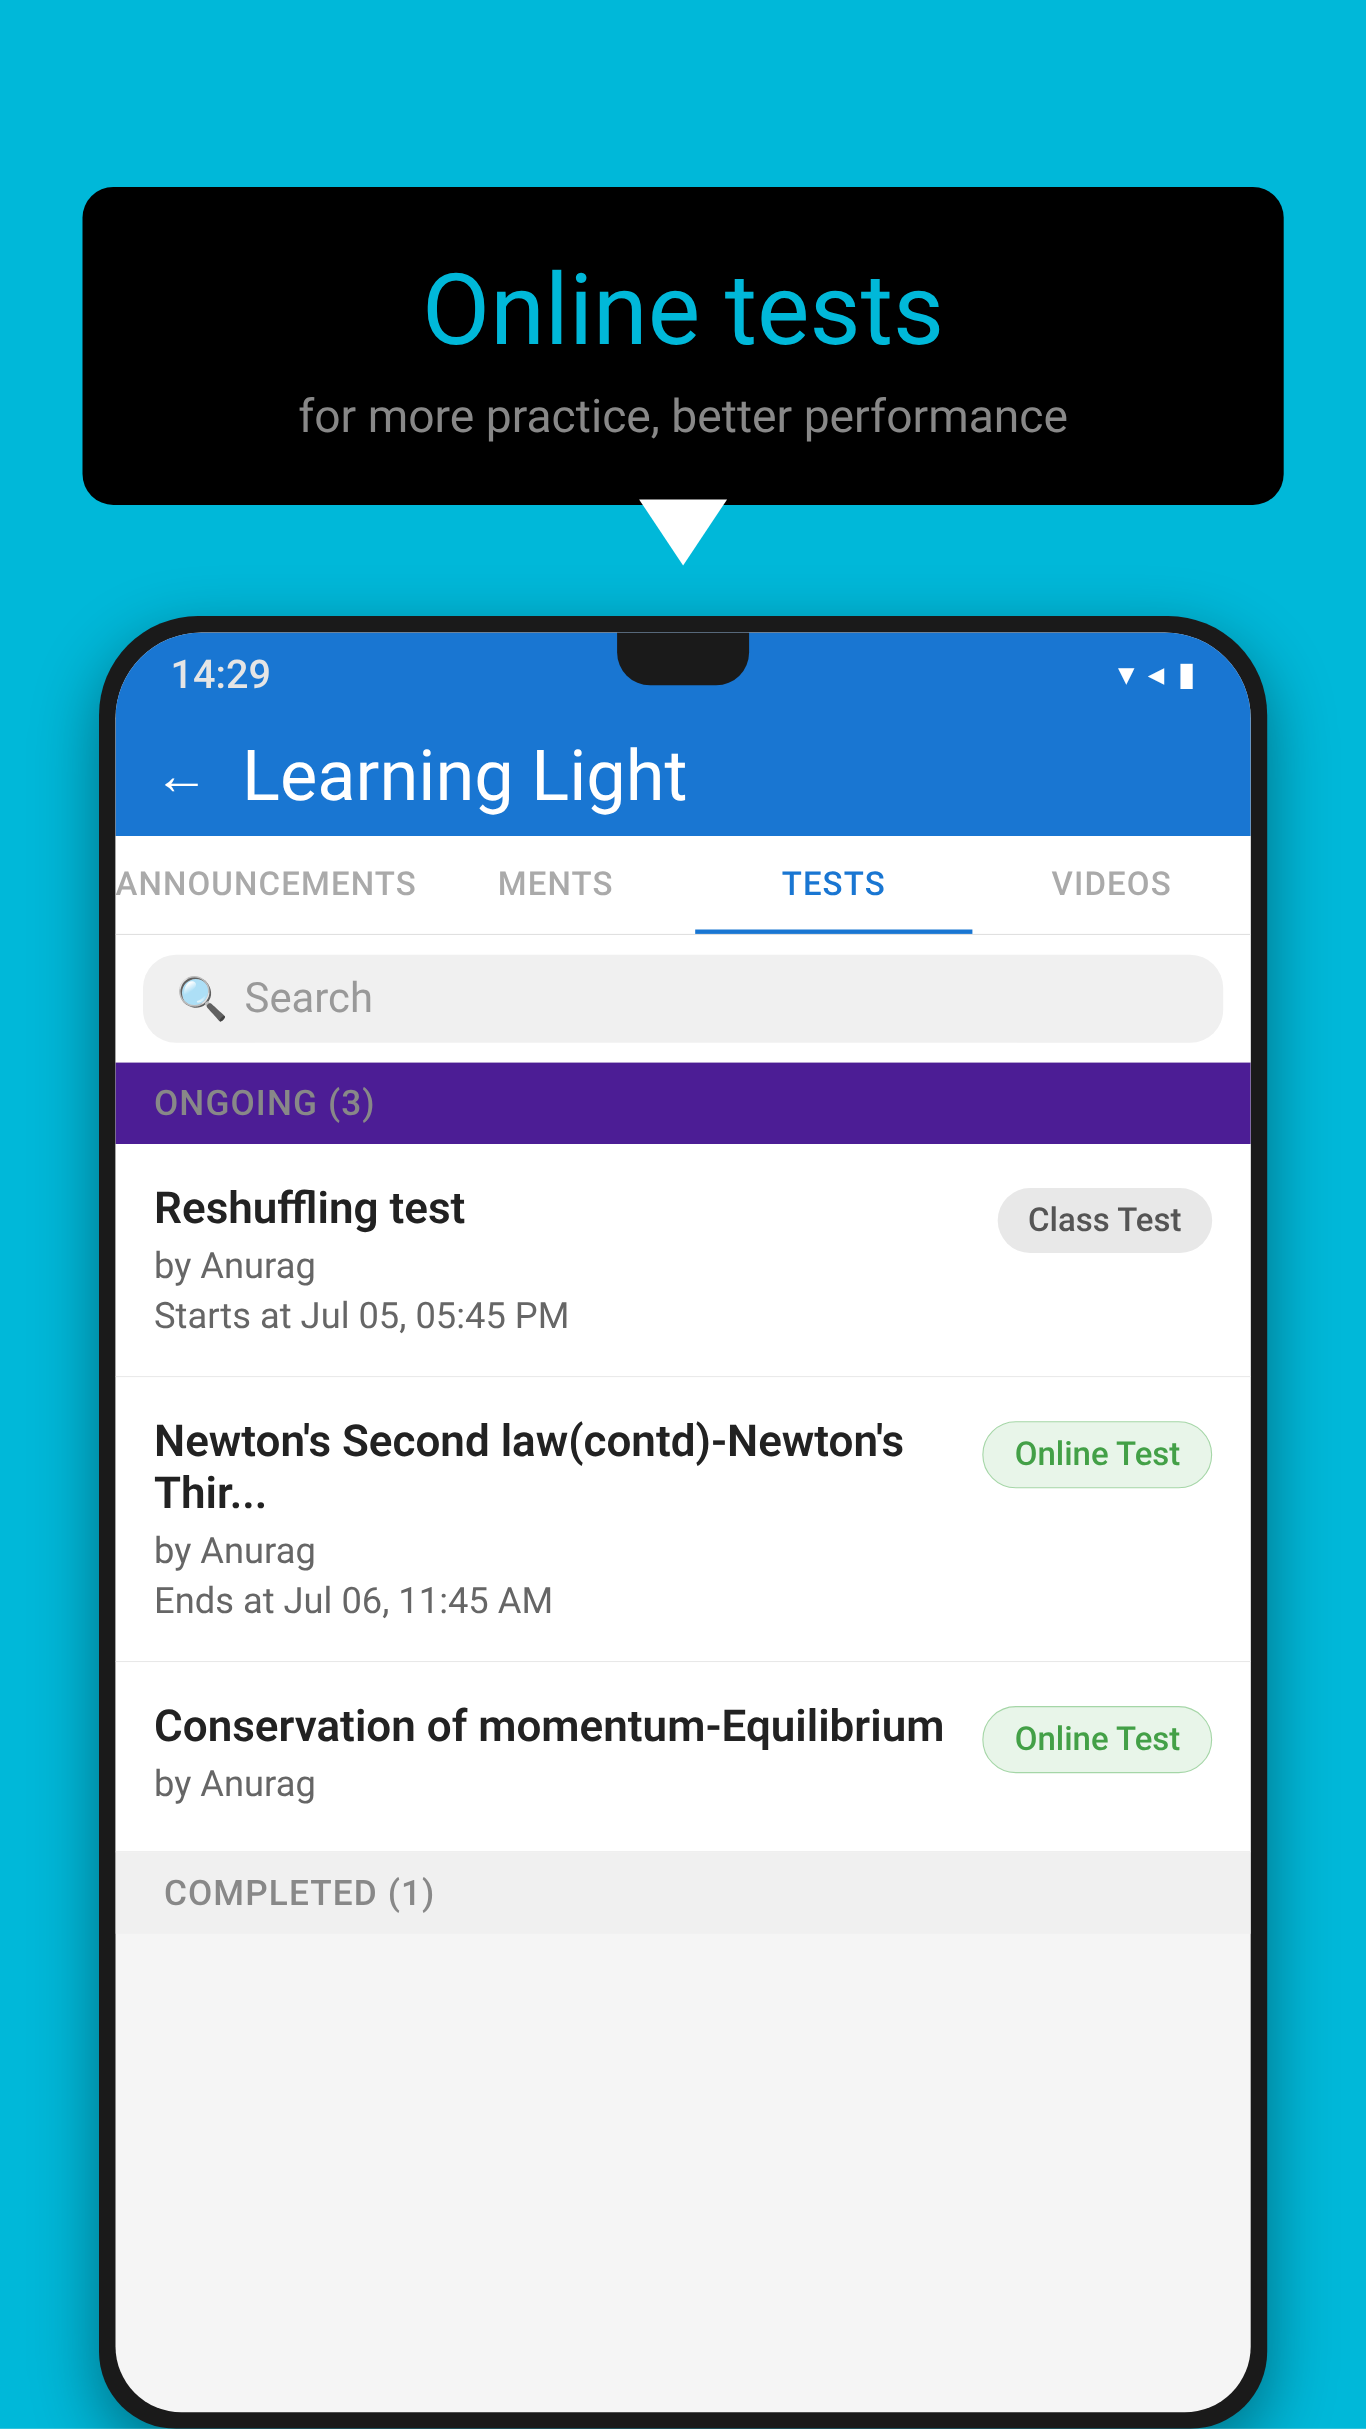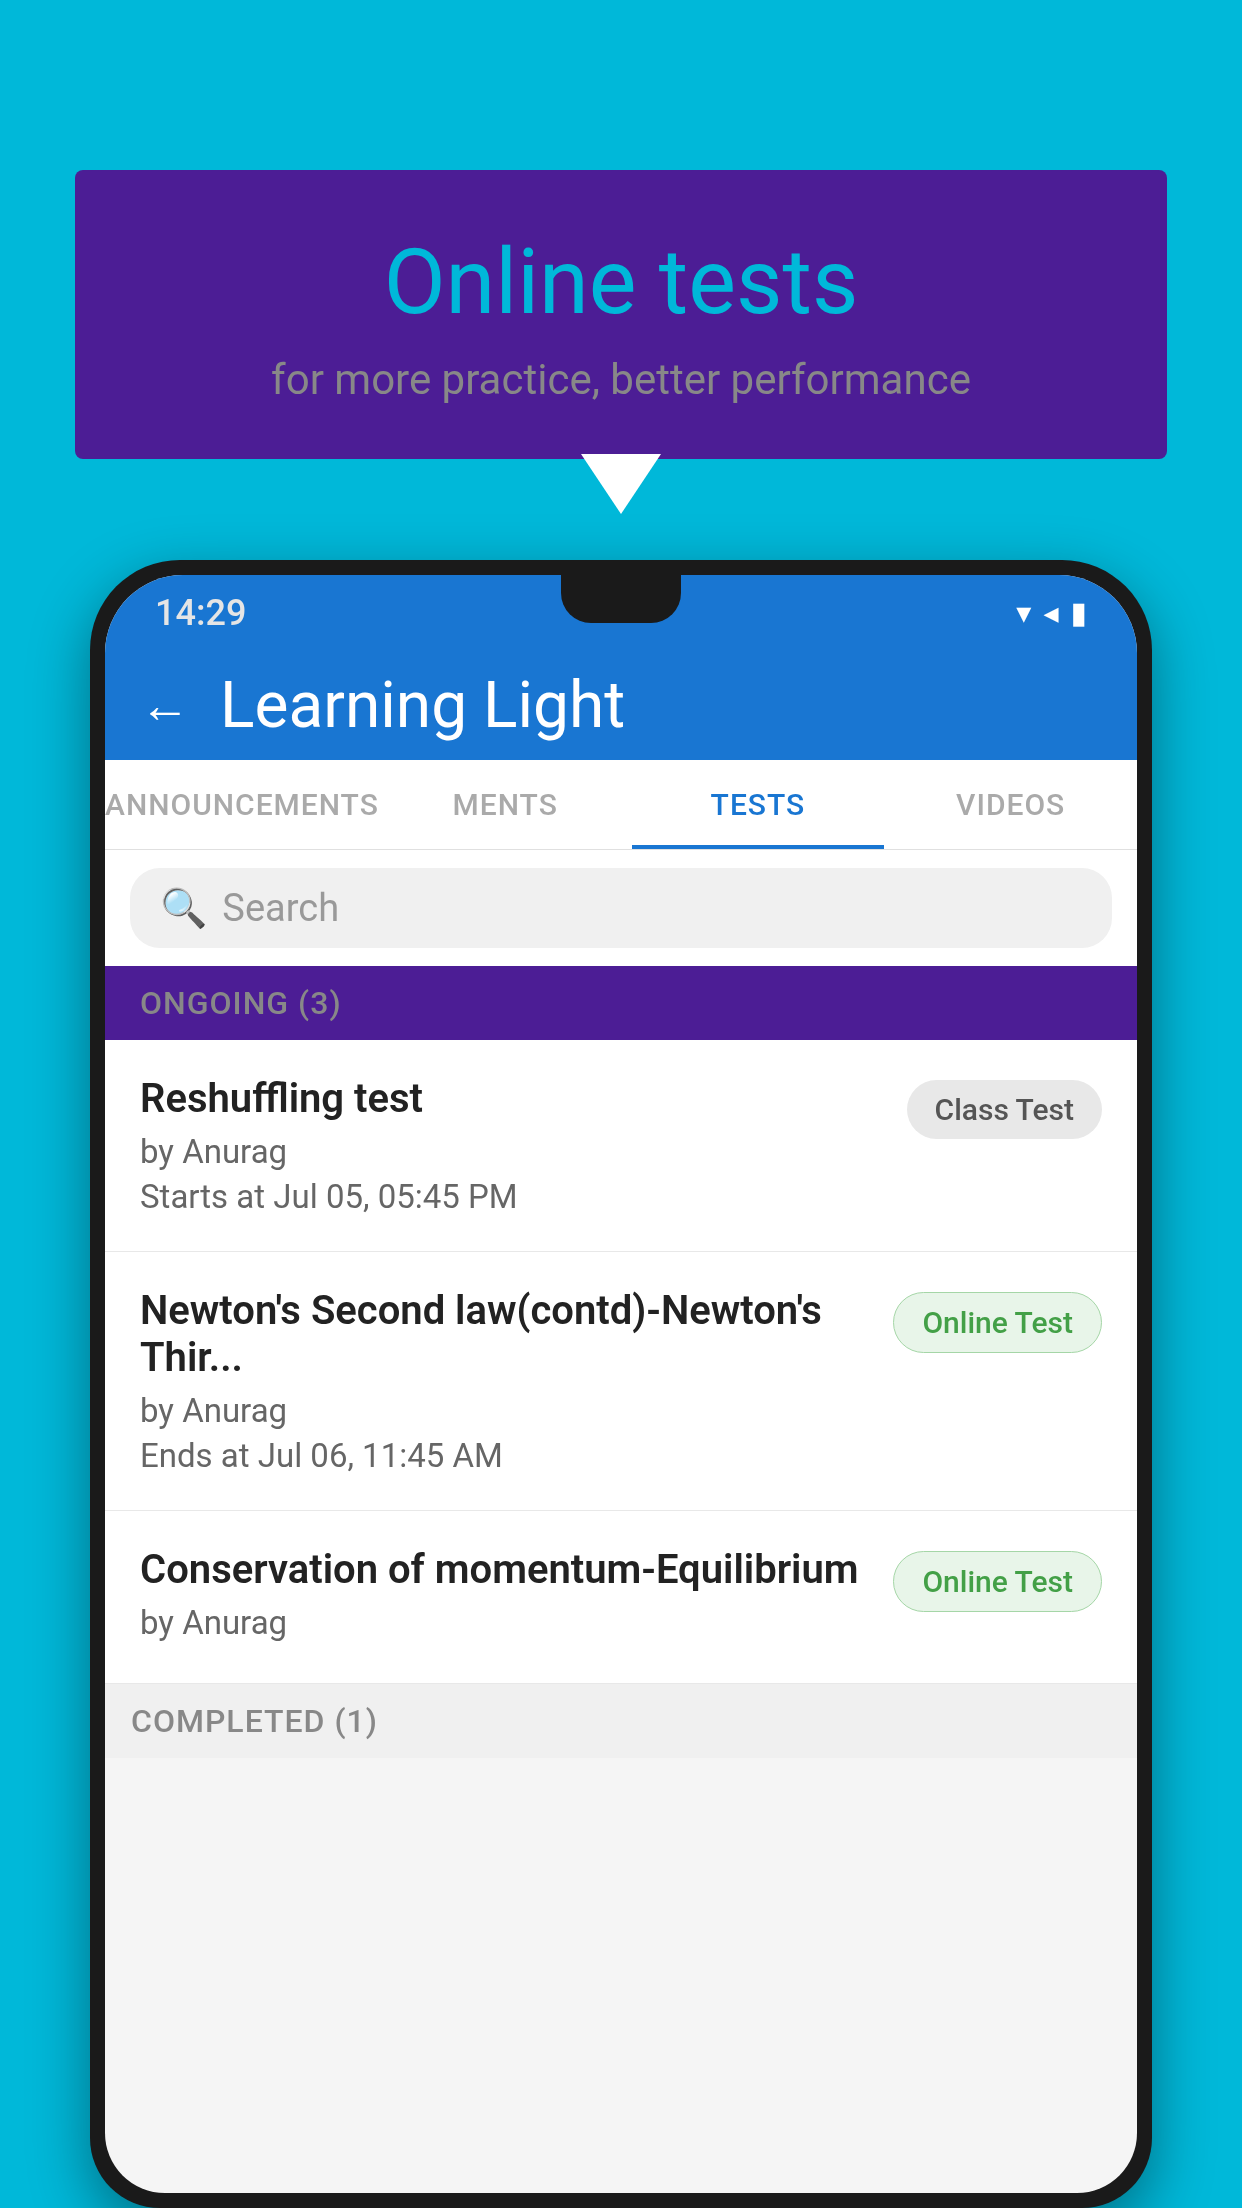--- a/index.html
+++ b/index.html
@@ -12,22 +12,22 @@
       overflow: hidden;
       position: relative;
     }
 
     
     .speech-bubble {
       position: absolute;
       top: 170px;
       left: 75px;
       right: 75px;
-      background: #4c1d95;
-      border-radius: 8px;
+      background: #000000;
+      border-radius: 28px;
       padding: 60px 50px 55px;
       text-align: center;
     }
     .speech-bubble::after {
       content: '';
       position: absolute;
       bottom: -55px;
       left: 50%;
       transform: translateX(-50%);
       width: 0;
@@ -234,21 +234,21 @@
     }
     .badge-online {
       background: #e8f5e9;
       color: #43a047;
       border: 1.5px solid #a5d6a7;
     }
 
     
     .completed-header {
       background: #f0f0f0;
-      padding: 18px 26px;
+      padding: 18px 44px;
       font-size: 32px;
       color: #888;
       font-weight: 500;
       letter-spacing: 1px;
     }
   </style>
 </head>
 <body>
 
 <div class="speech-bubble">

